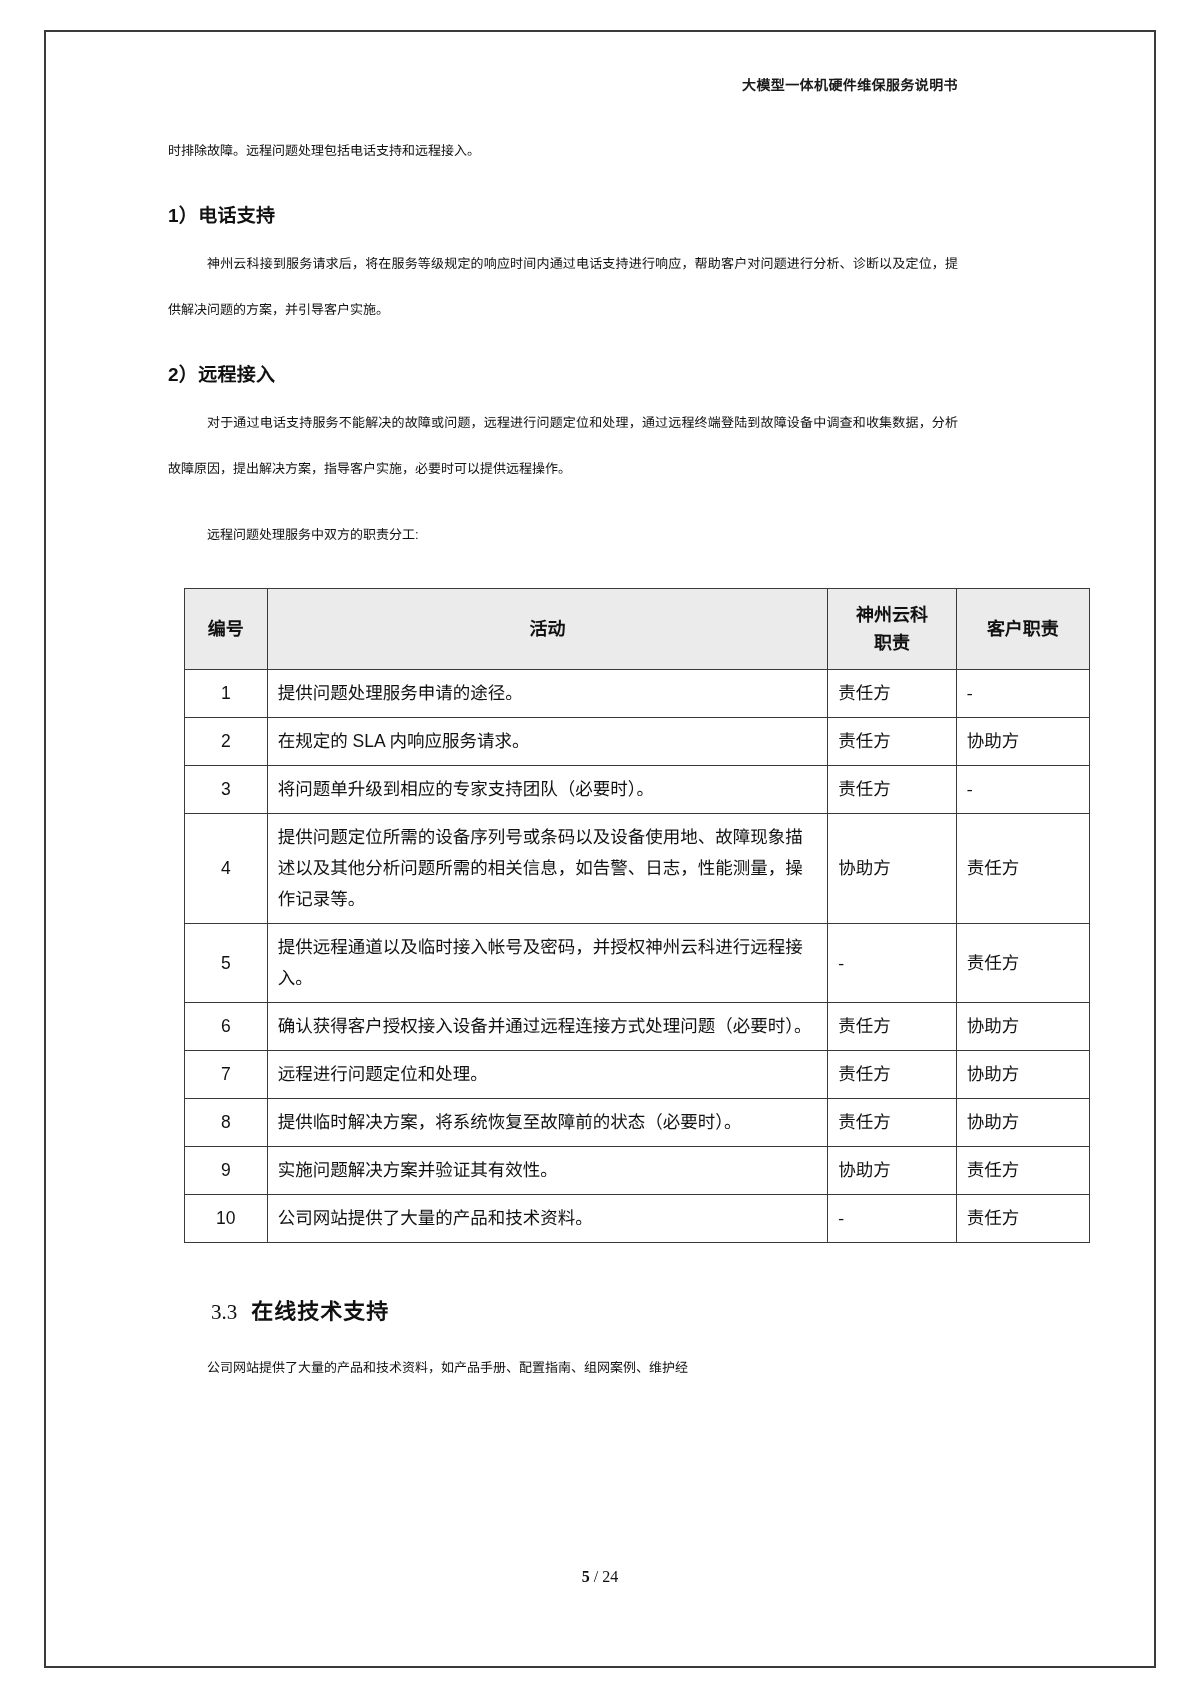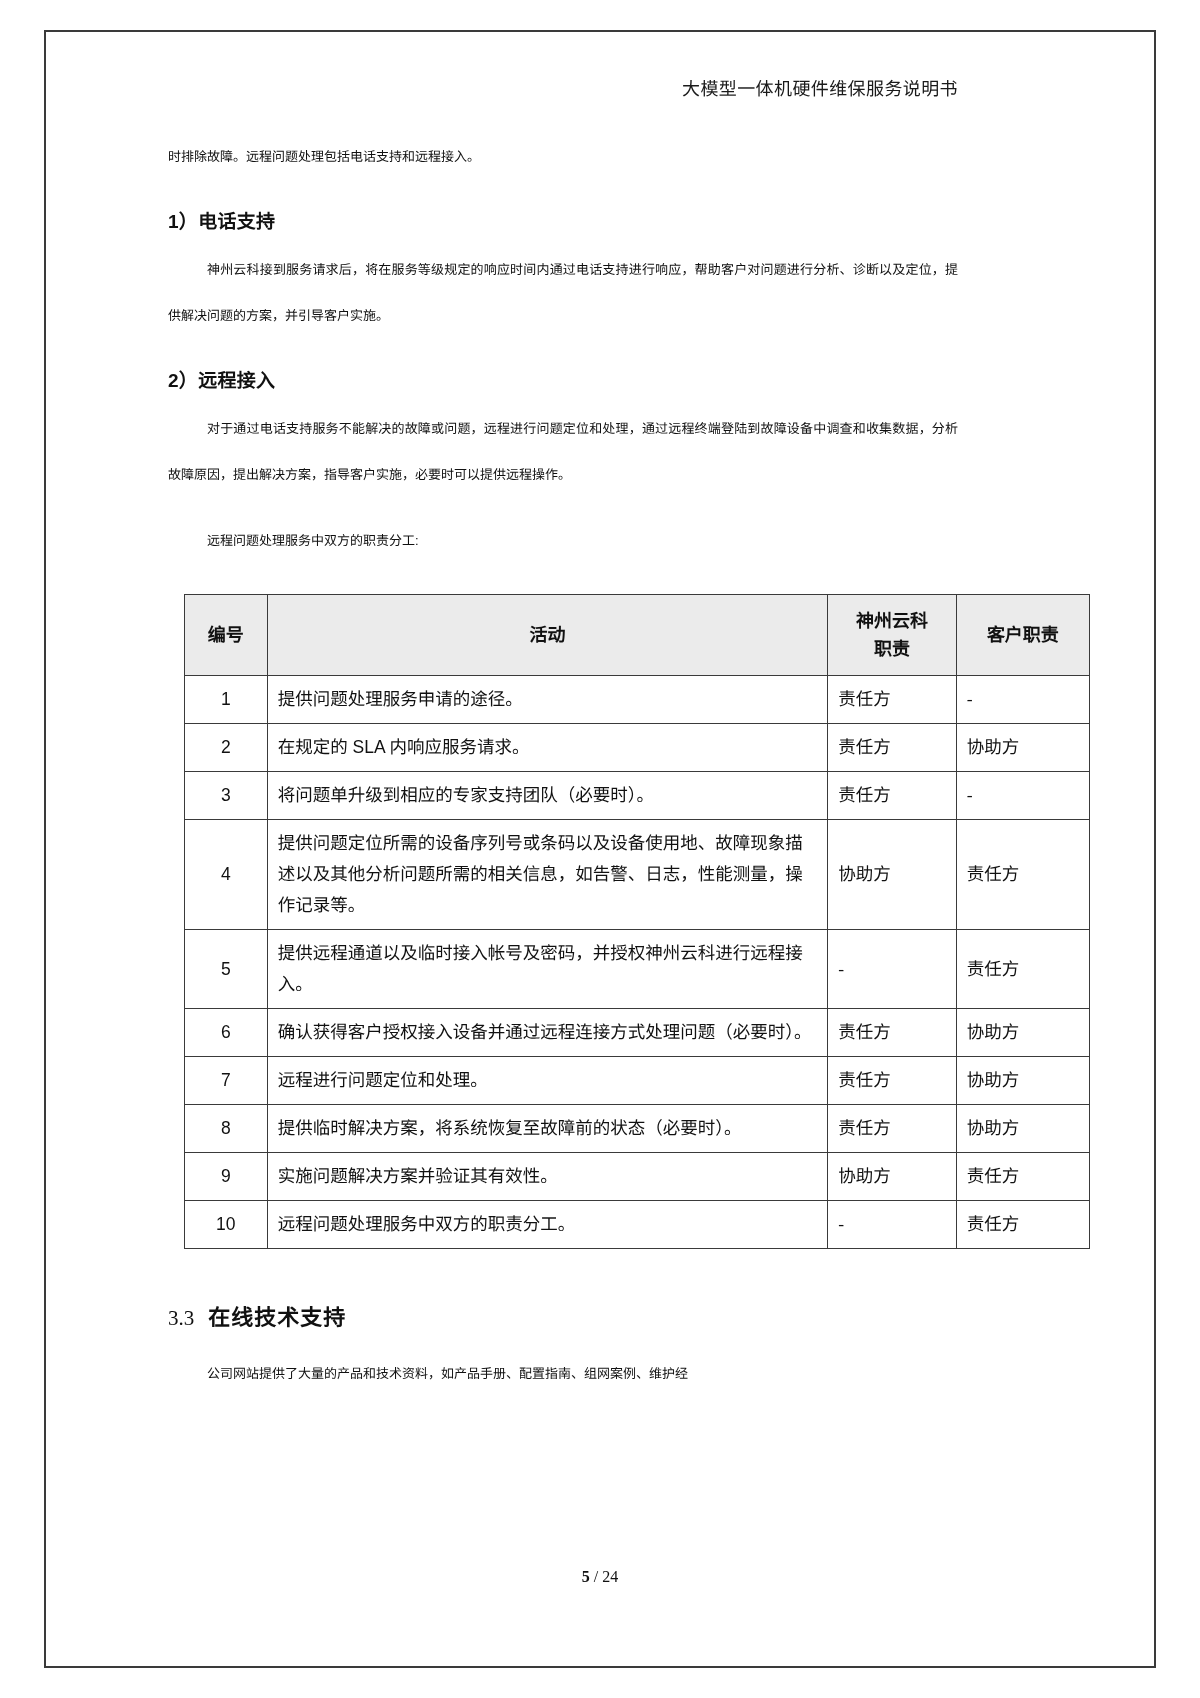--- a/index.html
+++ b/index.html
@@ -27,23 +27,23 @@
     pointer-events: none;
   }
   .content {
     position: absolute;
     left: 168px;
     top: 74px;
     width: 790px;
   }
   .header-line {
     text-align: right;
-    font-size: 18px;
+    font-size: 14px;
     color: #1a1a1a;
-    font-weight: normal;
+    font-weight: bold;
     letter-spacing: 0.4px;
     margin: 0 0 34px 0;
   }
   .para {
     font-size: 13px;
     line-height: 46px;
     color: #111;
     margin: 0;
     text-align: justify;
   }
@@ -68,20 +68,21 @@
   .sec-head {
     display: flex;
     align-items: baseline;
     gap: 14px;
     margin: 0;
   }
   .sec-head .sec-num {
     font-size: 21px;
     color: #111;
     font-family: "Liberation Serif", serif;
+    margin-left: 43px;
   }
   .sec-head .sec-title {
     font-size: 22px;
     font-weight: bold;
     color: #111;
     letter-spacing: 1px;
   }
 
   table.resp {
     border-collapse: collapse;
@@ -233,21 +234,21 @@
           <td class="crole">协助方</td>
         </tr>
         <tr>
           <td class="cno">9</td>
           <td class="cact">实施问题解决方案并验证其有效性。</td>
           <td class="crole">协助方</td>
           <td class="crole">责任方</td>
         </tr>
         <tr>
           <td class="cno">10</td>
-          <td class="cact">远程问题处理服务中双方的职责分工。</td>
+          <td class="cact">公司网站提供了大量的产品和技术资料。</td>
           <td class="crole">-</td>
           <td class="crole">责任方</td>
         </tr>
       </tbody>
     </table>
 
     <div class="spacer-34"></div>
 
     <div class="sec-head">
       <span class="sec-num">3.3</span>

